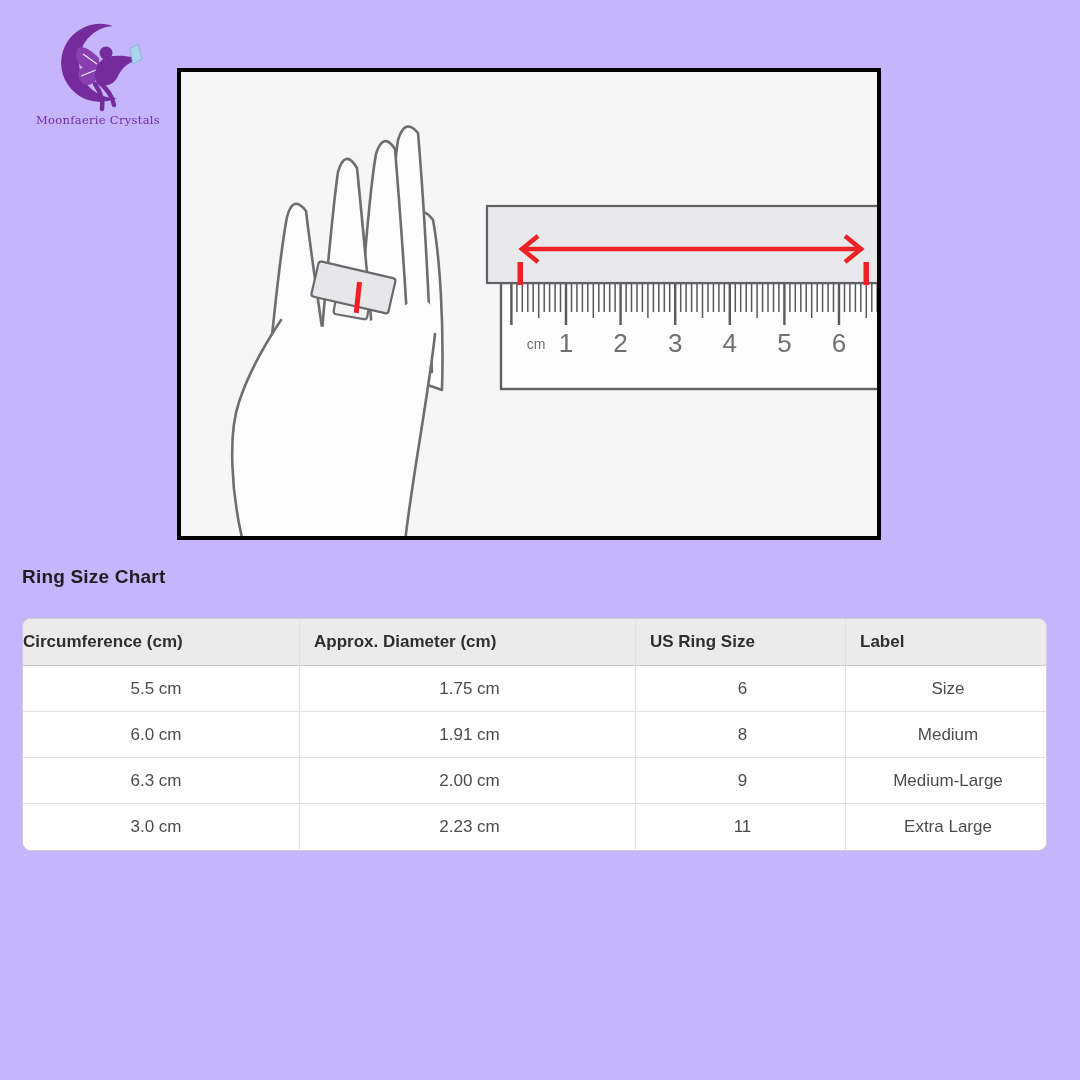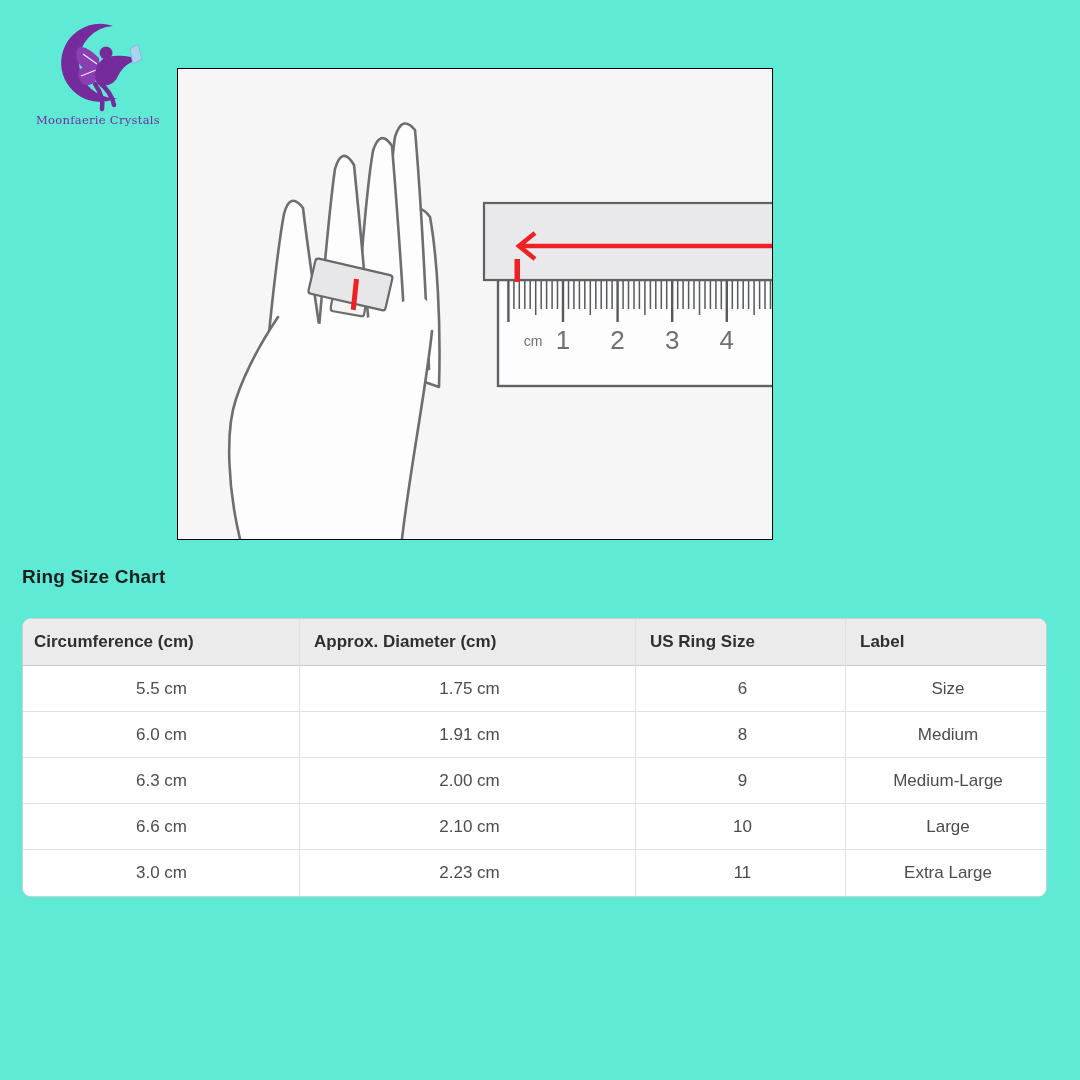--- a/index.html
+++ b/index.html
@@ -1,33 +1,33 @@
 <!DOCTYPE html>
 <html><head>
 <meta charset="utf-8">
 <style>
   * { margin:0; padding:0; box-sizing:border-box; }
   html,body { background:#ffffff; }
   .page {
-    position:relative; width:1080px; height:1080px; background:#5eead4;
+    position:relative; width:1080px; height:1080px; background:#c4b5fd;
     font-family:"Liberation Sans", sans-serif; overflow:hidden;
   }
 
   
   .logo { position:absolute; left:33px; top:16px; width:130px; text-align:center; }
   .logo svg { display:block; margin:0 auto; }
   .brand-name {
     margin-top:1px; font-family:"DejaVu Serif", serif; font-size:11.5px;
     color:#762b9d; letter-spacing:.3px; white-space:nowrap;
   }
 
   
   .stage {
-    position:absolute; left:177px; top:68px; width:596px; height:472px;
-    background:#f6f6f7; border:1px solid #000000; overflow:hidden;
+    position:absolute; left:177px; top:68px; width:704px; height:472px;
+    background:#f6f6f7; border:4px solid #000000; overflow:hidden;
   }
   .stage svg { display:block; width:726px; height:470px; }
 
   
   .chart-title {
     position:absolute; left:22px; top:566px; font-size:19px; font-weight:700;
     color:#1e1e20; letter-spacing:.2px;
   }
 
   
@@ -35,21 +35,21 @@
     position:absolute; left:22px; top:618px; width:1025px;
     border:1px solid #cfcfd1; border-radius:9px; overflow:hidden; background:#fff;
   }
   table { width:100%; border-collapse:separate; border-spacing:0; table-layout:fixed; font-size:17px; }
   th {
     background:#ebebec; color:#2f2f31; font-weight:600; text-align:left;
     height:47px; border-bottom:1px solid #c9c9cb;
   }
   td { color:#4c4c4e; height:46px; border-bottom:1px solid #e1e1e3; background:#fff;text-align:center; }
   th, td { padding:0 10px 0 14px; vertical-align:middle; }
-  th.c0, td.c0 { padding-left:11px; }
+  th.c0, td.c0 { padding-left:0; }
   th:not(:last-child), td:not(:last-child) { border-right:1px solid #e1e1e3; }
   tr:last-child td { border-bottom:none; }
 </style>
 </head>
 <body>
 
 <div class="page">
 
   <div class="logo">
     <svg width="130" height="96" viewBox="0 0 130 96">
@@ -153,26 +153,20 @@
           <td>8</td>
           <td>Medium</td>
         </tr>
         <tr>
           <td class="c0">6.3 cm</td>
           <td>2.00 cm</td>
           <td>9</td>
           <td>Medium-Large</td>
         </tr>
         <tr>
-          <td class="c0">6.6 cm</td>
-          <td>2.10 cm</td>
-          <td>10</td>
-          <td>Large</td>
-        </tr>
-        <tr>
           <td class="c0">3.0 cm</td>
           <td>2.23 cm</td>
           <td>11</td>
           <td>Extra Large</td>
         </tr>
       </tbody>
     </table>
   </div>
 
 </div>

